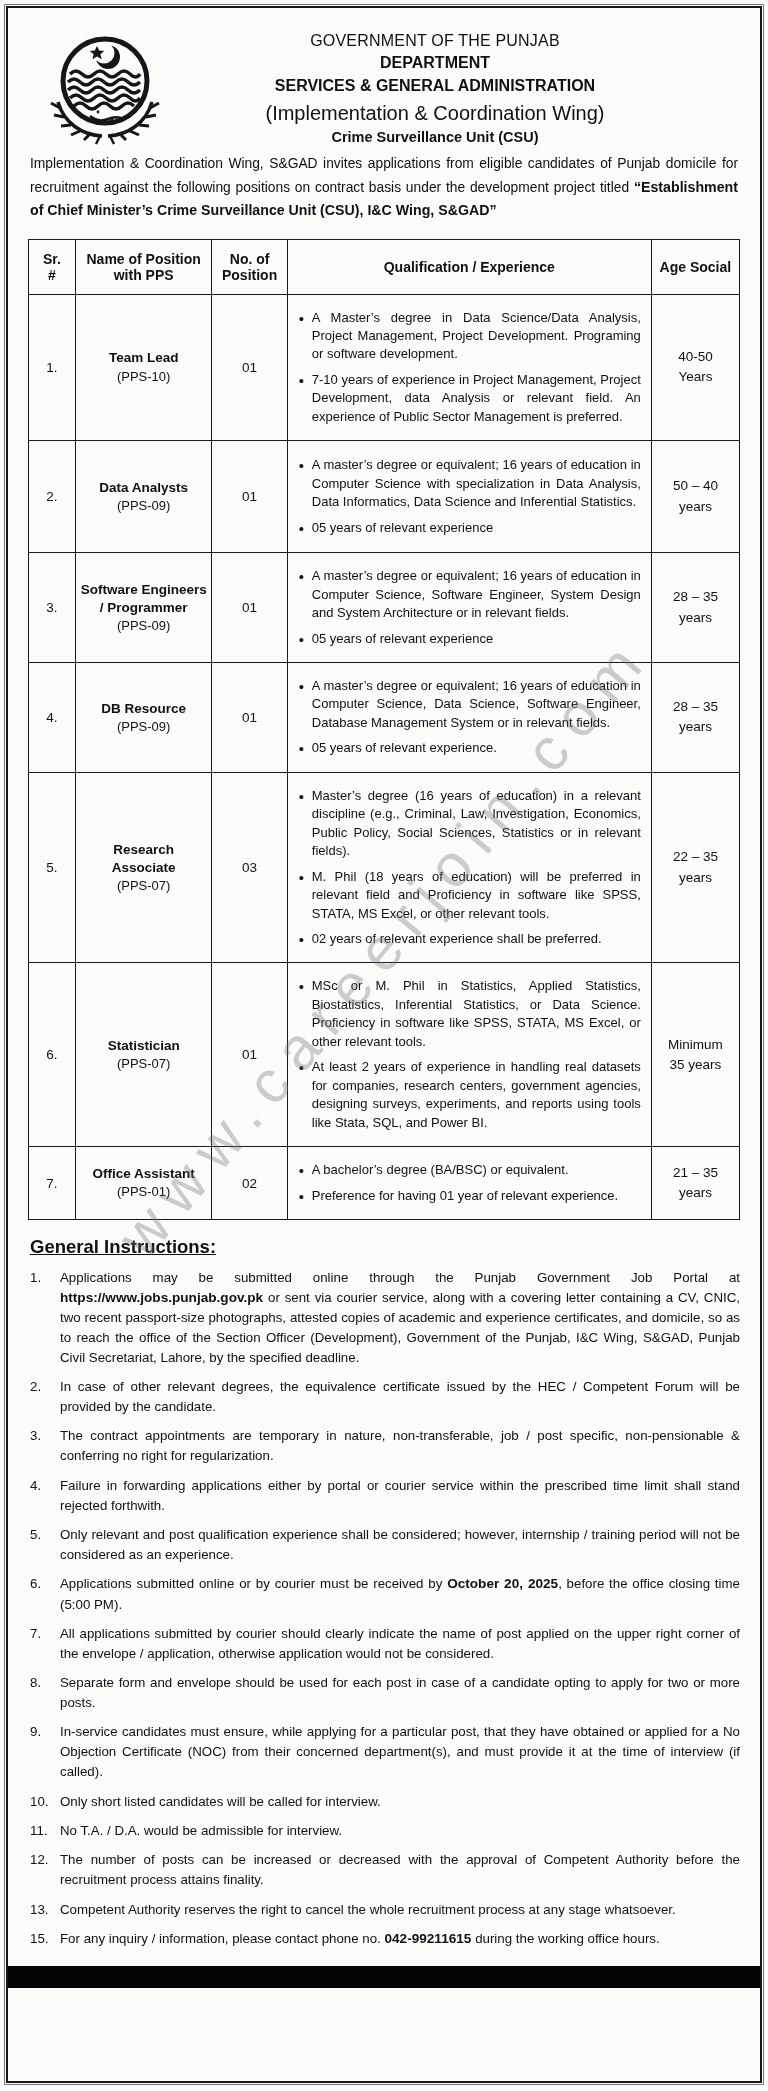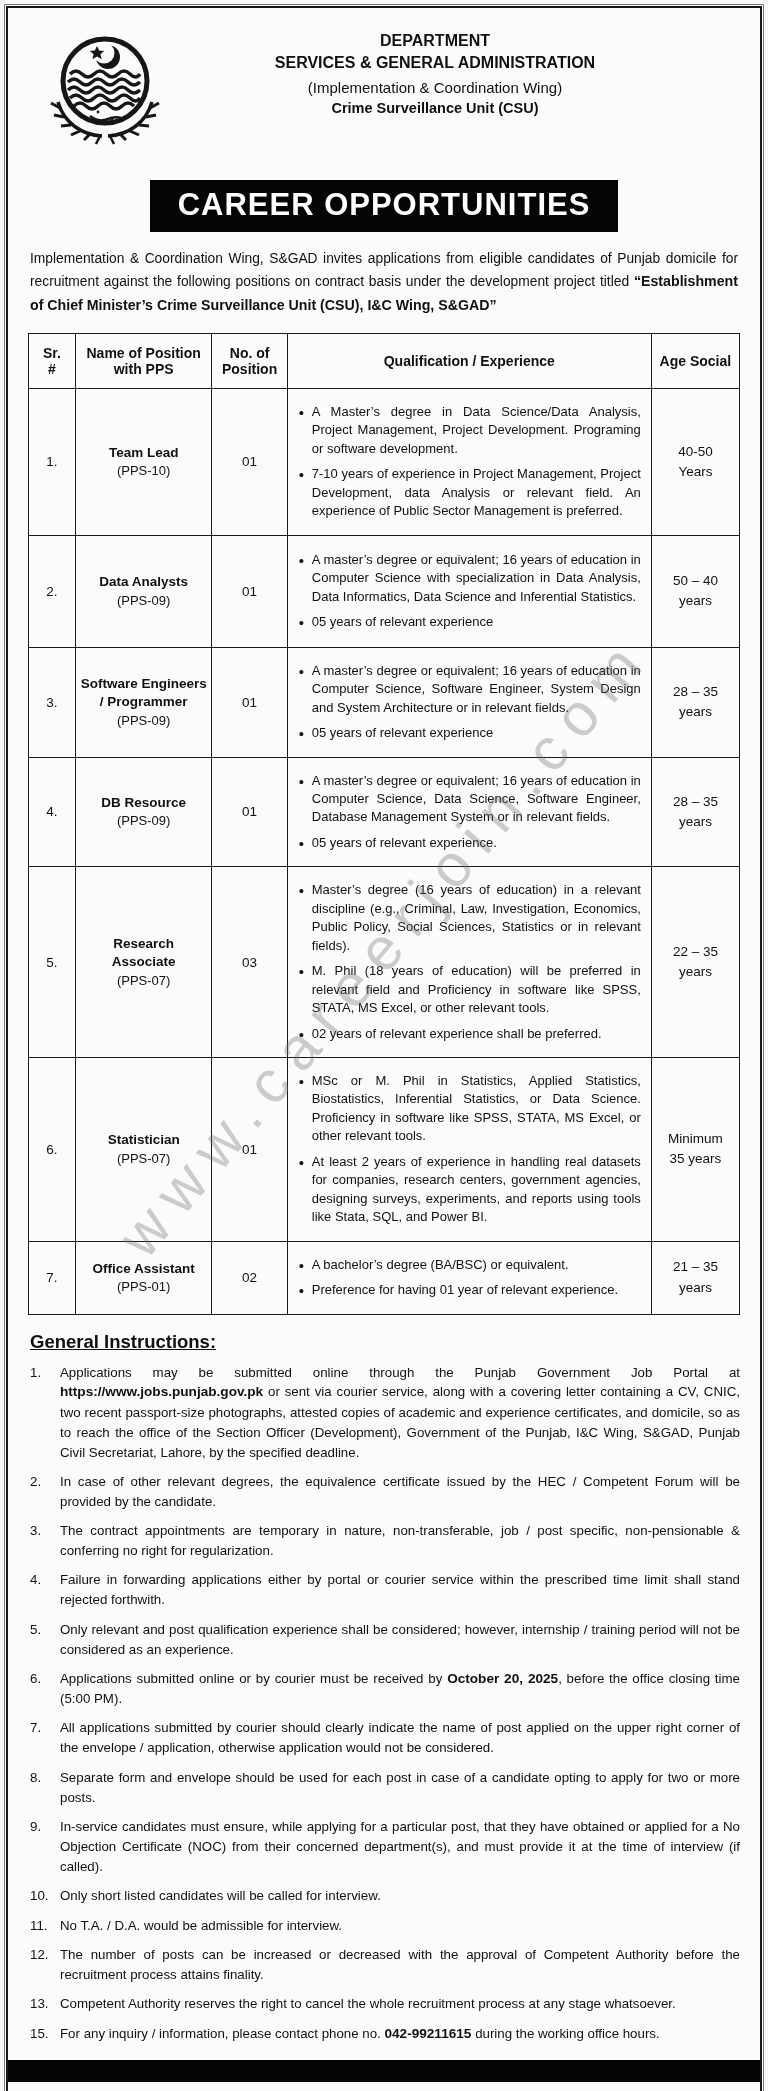--- a/index.html
+++ b/index.html
@@ -6,21 +6,21 @@
   .page{position:relative;width:768px;min-height:2091px;background:#fbfbfa;color:#111;
         font-family:"Liberation Sans","DejaVu Sans",sans-serif;overflow:hidden;box-sizing:border-box;}
   .frame{position:relative;margin:6px;min-height:2077px;border:2px solid #181818;outline:1px solid #777;
          outline-offset:1px;padding:14px 20px 0 20px;box-sizing:border-box;}
   
   .hdr{display:flex;align-items:flex-start;margin-top:4px;}
   .logo{width:130px;flex:none;margin-left:12px;}
   .hdr-text{flex:1;text-align:center;padding:4px 40px 0 0;line-height:1.4;}
   .h1{font-size:16px;letter-spacing:.2px;}
   .h2{font-size:16px;font-weight:bold;}
-  .h3{font-size:15px;margin-top:2px;}
+  .h3{font-size:20px;margin-top:2px;}
   .h4{font-size:14.5px;font-weight:bold;}
   
   .banner{width:468px;margin:34px auto 16px auto;background:#050505;color:#fff;text-align:center;
           font-size:31px;font-weight:bold;letter-spacing:1px;padding:7px 0 9px 0;}
   
   .intro{margin:6px 2px 16px 2px;font-size:13.8px;line-height:1.62;text-align:justify;}
   .intro b{font-size:14.2px;}
   
   table.jobs{width:100%;border-collapse:collapse;table-layout:fixed;margin-bottom:16px;}
   table.jobs th,table.jobs td{border:1.6px solid #1a1a1a;vertical-align:middle;}
@@ -84,30 +84,28 @@
             <path d="M30,72 q6,-6 12,0 t12,0 t12,0 t12,0 t12,0 t10,0"></path>
             <path d="M34,80 q6,-6 12,0 t12,0 t12,0 t12,0 t12,0"></path>
           </g>
 
           <path d="M50,90 q8,7 18,3 q7,-3 13,-1" stroke="#161616" fill="none" stroke-width="2.6"></path>
           <circle cx="58" cy="86" r="1.4" fill="#161616"></circle>
             <circle cx="72" cy="94" r="1.4" fill="#161616"></circle>
         </svg>
       </div>
       <div class="hdr-text">
+        <div class="h1">GOVERNMENT OF THE PUNJAB</div>
         <div class="h2">DEPARTMENT</div>
         <div class="h2">SERVICES &amp; GENERAL ADMINISTRATION</div>
         <div class="h3">(Implementation &amp; Coordination Wing)</div>
         <div class="h4">Crime Surveillance Unit (CSU)</div>
       </div>
     </header>
 
-    <div class="banner">
-      <span>CAREER OPPORTUNITIES</span>
-    </div>
 
     <p class="intro"><span>Implementation &amp; Coordination Wing, S&amp;GAD invites applications from eligible candidates of Punjab domicile for recruitment against the following positions on contract basis under the development project titled </span><b>“Establishment of Chief Minister’s Crime Surveillance Unit (CSU), I&amp;C Wing, S&amp;GAD”</b></p>
 
     <table class="jobs">
       <colgroup>
           <col style="width:6.6%">
           <col style="width:19.2%">
           <col style="width:10.6%">
           <col style="width:51.2%">
           <col style="width:12.4%">

